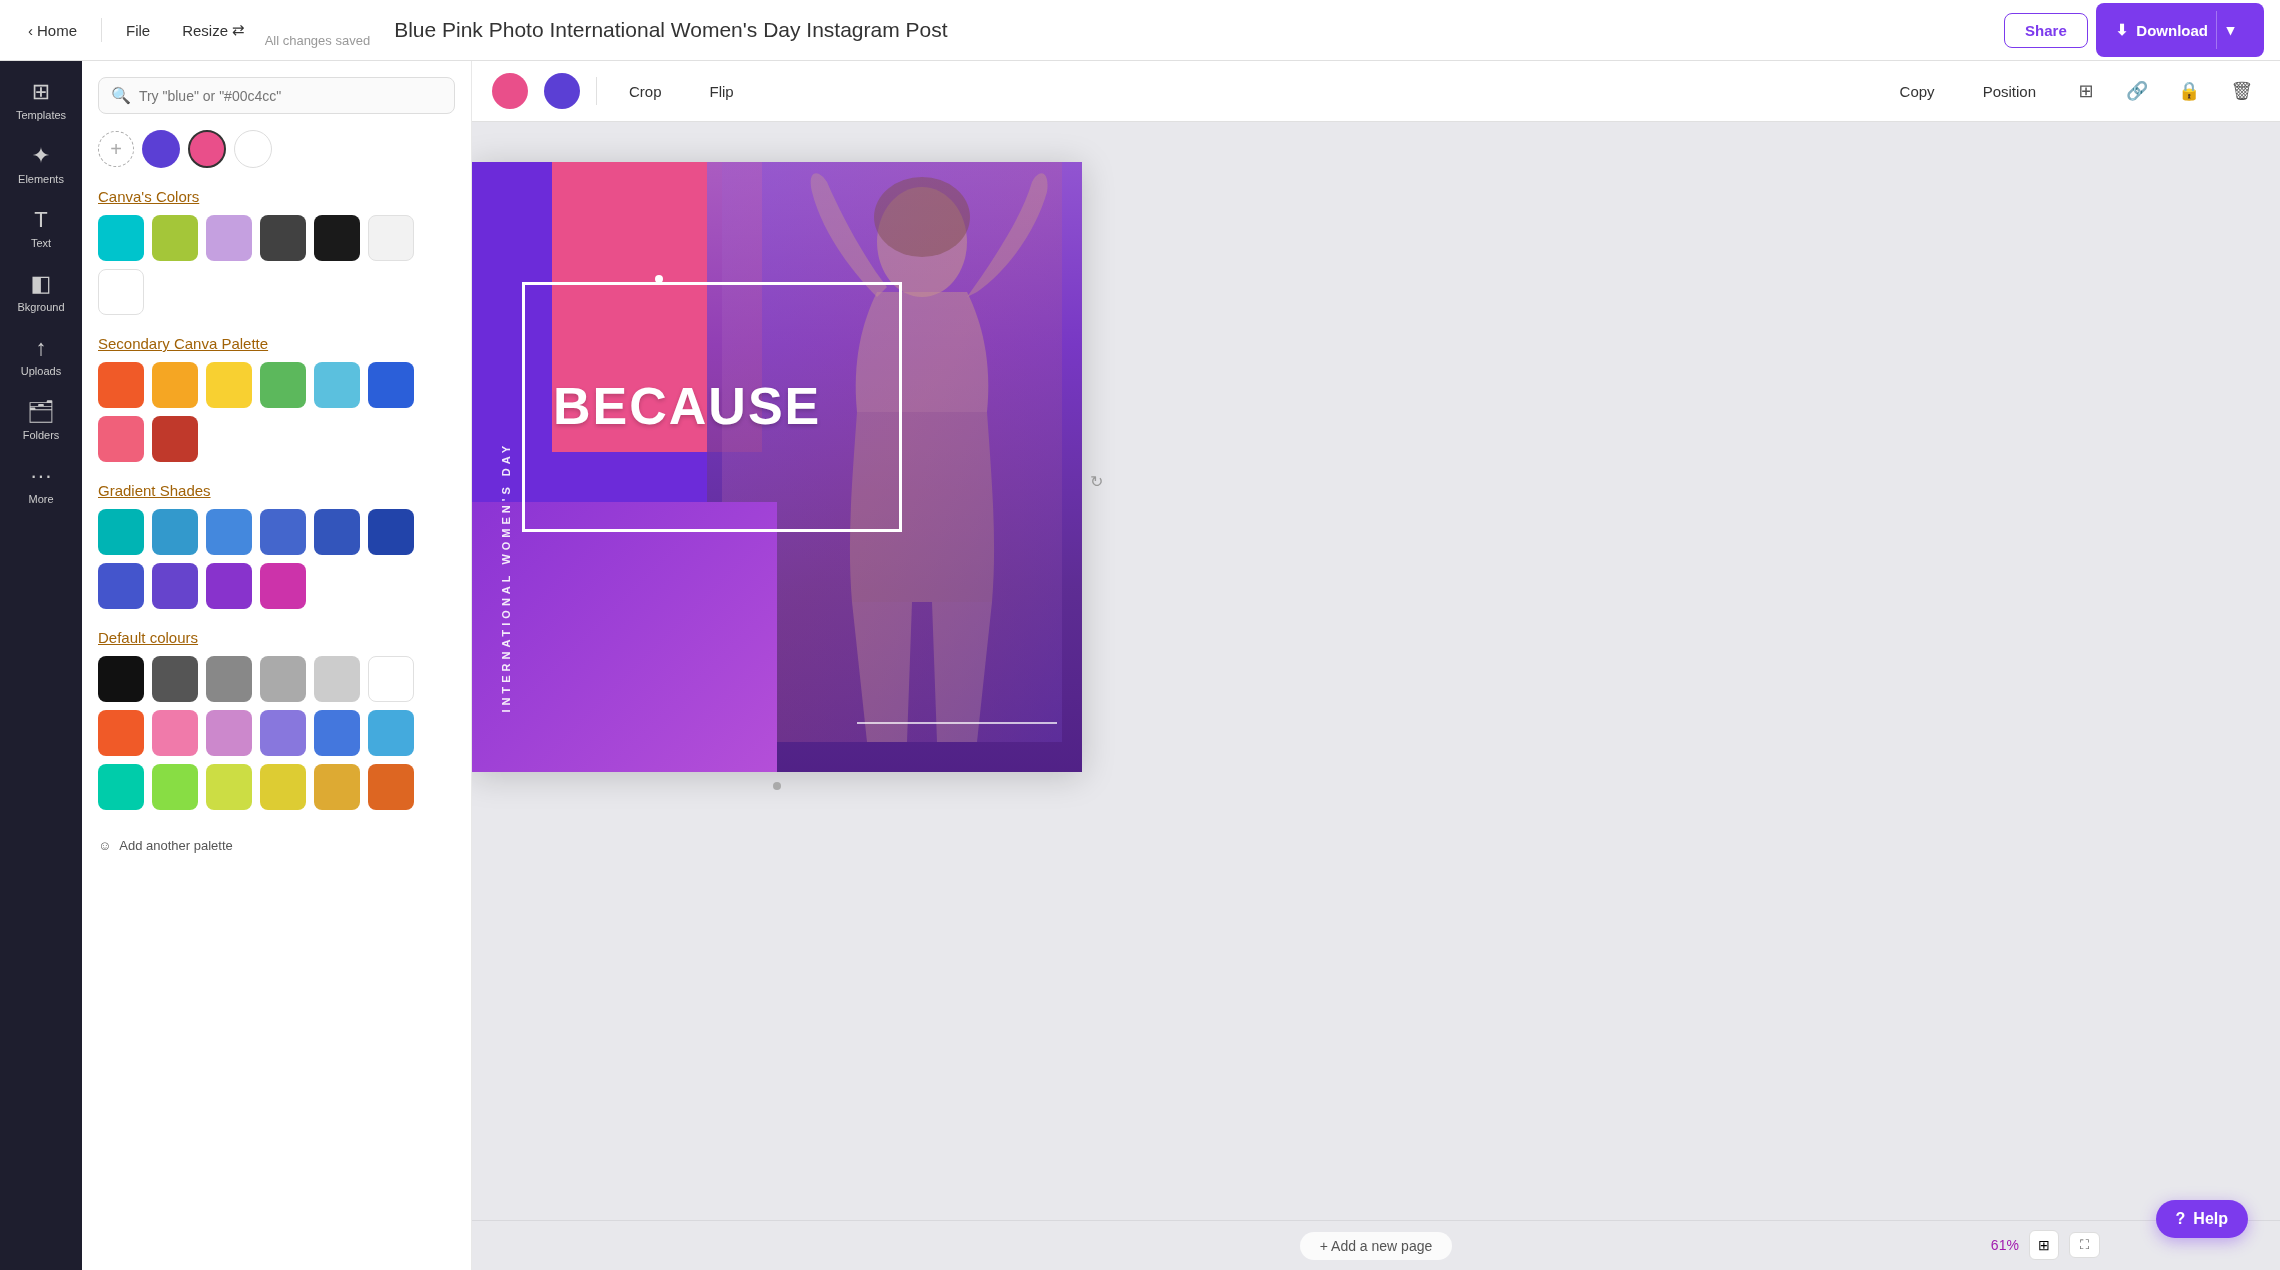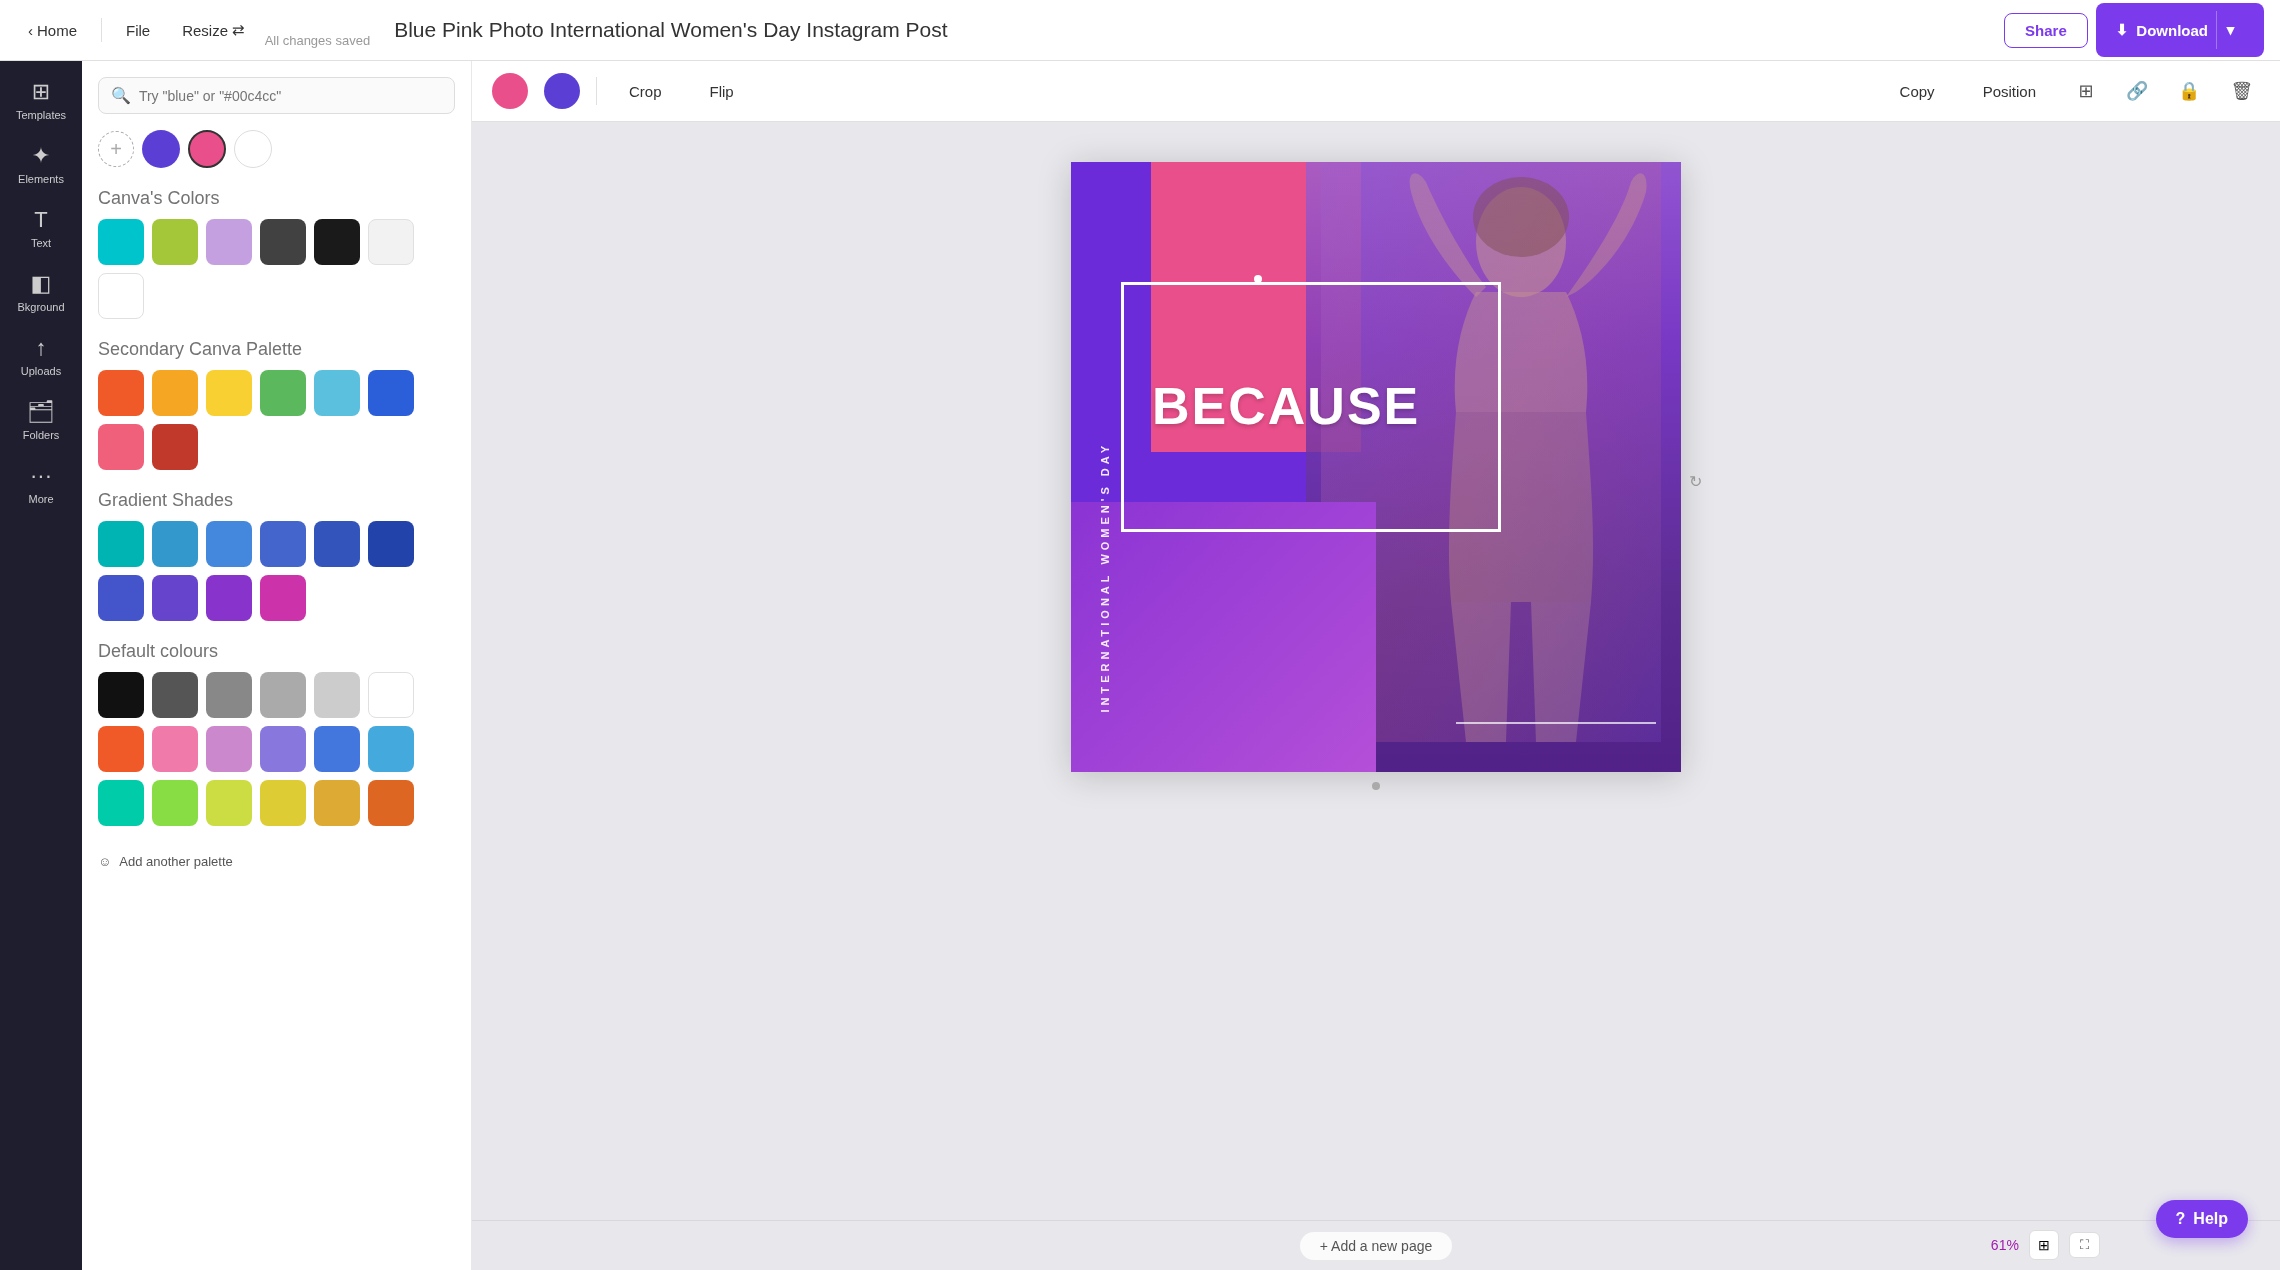--- a/index.html
+++ b/index.html
@@ -95,21 +95,21 @@
     }
     .color-swatch.selected { border: 2px solid #333; }
     .color-swatch.white-swatch { border: 1px solid #ddd; background: #fff; }
     .add-color-btn {
       width: 36px; height: 36px; border-radius: 50%; border: 1.5px dashed #aaa;
       display: flex; align-items: center; justify-content: center;
       font-size: 20px; color: #aaa; cursor: pointer; background: transparent;
     }
 
     
-    .section-title { font-size: 18px; color: #737373; margin-bottom: 10px; font-weight: 500; }
+    .section-title { font-size: 15px; color: #a16207; margin-bottom: 10px; font-weight: 500; text-decoration: underline; }
 
     
     .color-grid { display: flex; flex-wrap: wrap; gap: 8px; margin-bottom: 20px; }
     .grid-swatch {
       width: 46px; height: 46px; border-radius: 8px; cursor: pointer;
     }
     .grid-swatch.white { border: 1px solid #e0e0e0; }
 
     
     .canvas-area {
@@ -144,21 +144,20 @@
     .toolbar-icon-btn {
       width: 36px; height: 36px; border-radius: 6px; border: none;
       background: transparent; cursor: pointer; display: flex; align-items: center; justify-content: center;
       font-size: 18px; color: #555;
     }
 
     
     .canvas-scroll {
       flex: 1;
       display: flex;
-      justify-content: center;
       align-items: flex-start;
       padding: 40px 0;
       overflow: auto;
       position: relative;
     }
 
     
     .design-canvas {
       width: 610px;
       height: 610px;

